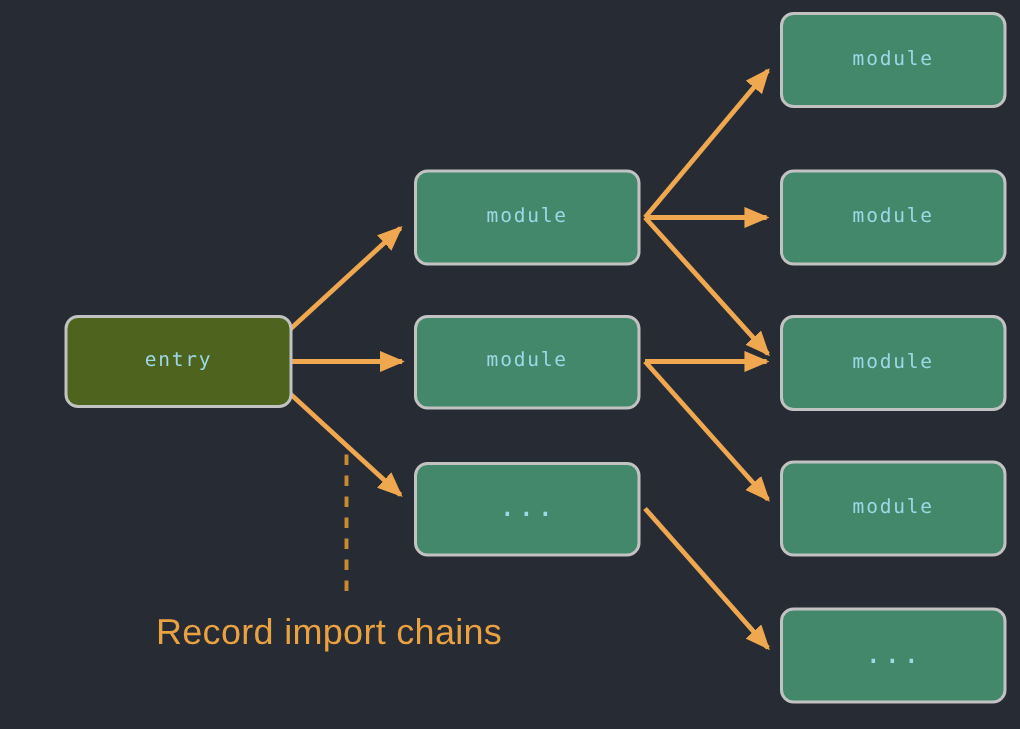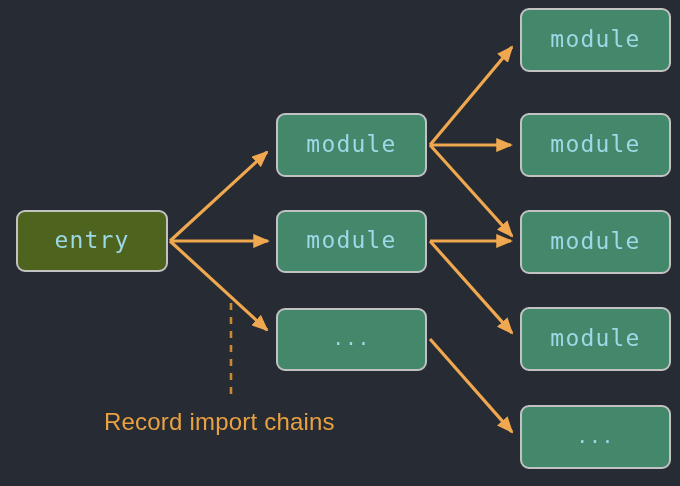--- a/index.html
+++ b/index.html
@@ -26,27 +26,28 @@
   }
   .node {
     position: absolute;
     box-sizing: border-box;
     border: 2px solid #c2c2c2;
     border-radius: 9px;
     display: flex;
     align-items: center;
     justify-content: center;
     font-family: "DejaVu Sans Mono", "Liberation Mono", monospace;
-    font-size: 23px;
+    font-size: 13px;
     letter-spacing: 1.2px;
     color: #9cd9e6;
     white-space: pre;
   }
   .node-entry {
     background: #4e631e;
+    margin-left: 27px;
   }
   .node-module {
     background: #44886c;
   }
   .node-ellipsis {
     background: #44886c;
     font-size: 19px;
   }
   .node-label {
     display: block;

